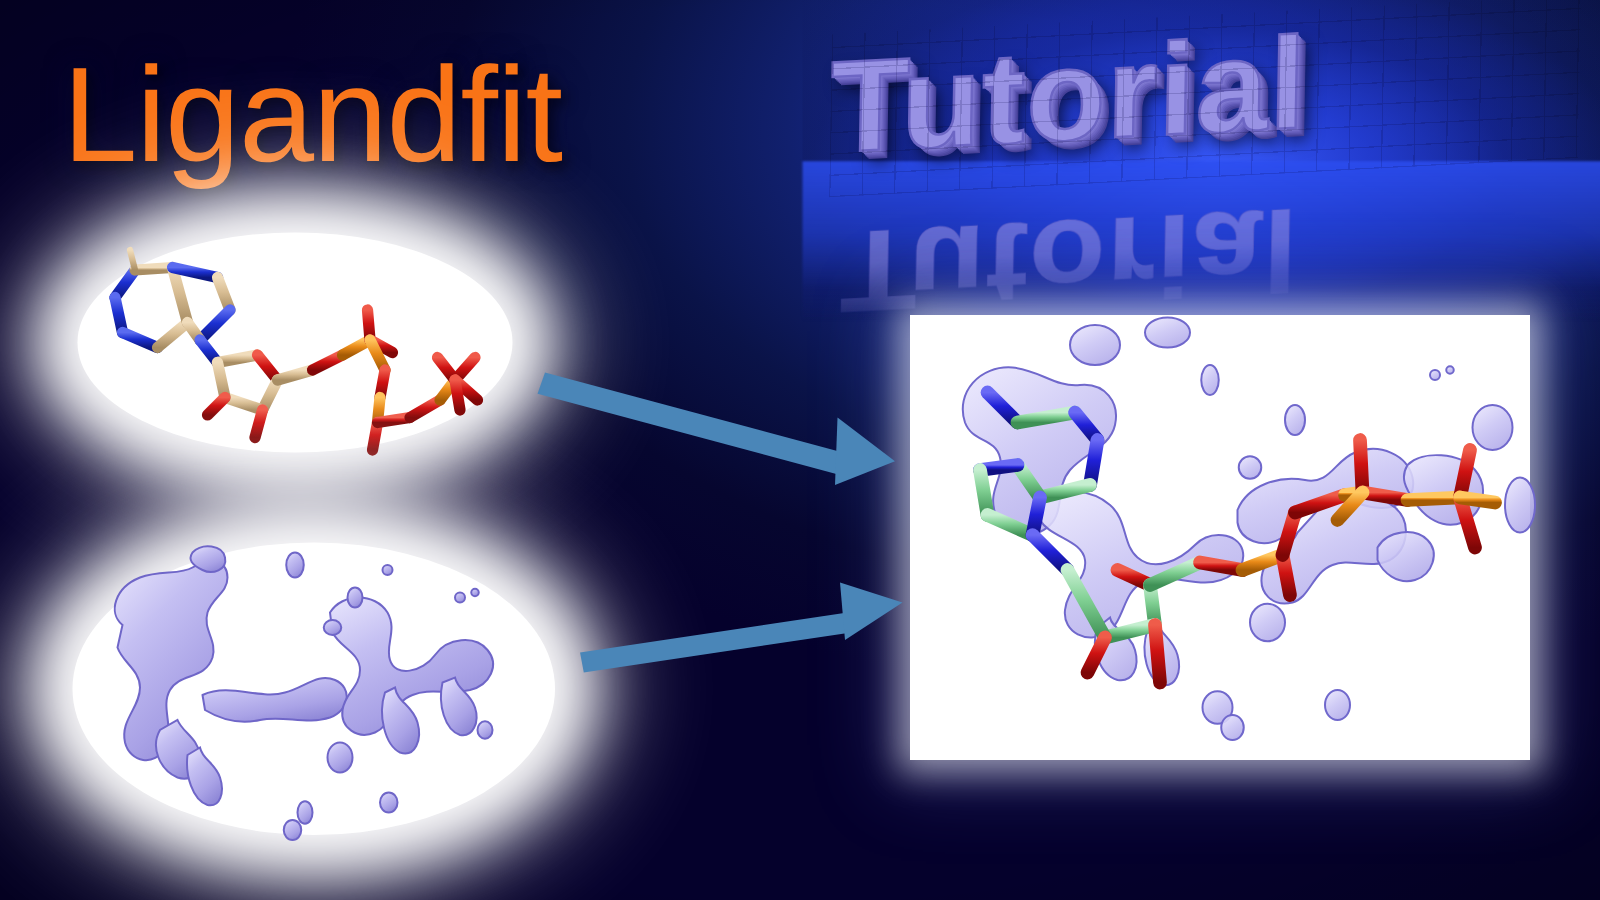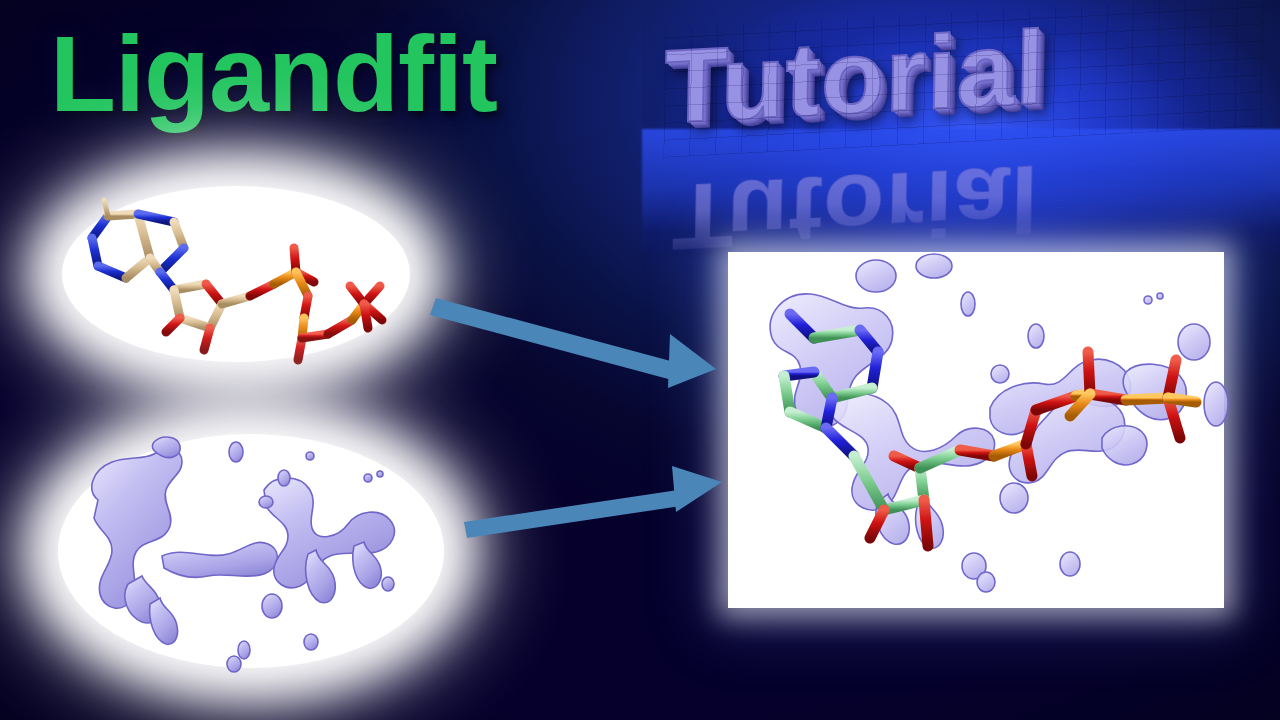--- a/index.html
+++ b/index.html
@@ -12,22 +12,22 @@
   .bg-base{position:absolute;inset:0;
     background:
       radial-gradient(ellipse 720px 460px at 74% 14%, #2340c8 0%, #1a2ea8 22%, #11206e 44%, #0a1348 62%, #06062f 82%, #05012c 100%),
       linear-gradient(160deg,#0a0742 0%, #06032c 55%, #040022 100%);
   }
   .bg-vig{position:absolute;inset:0;
     background:radial-gradient(ellipse 95% 95% at 50% 50%, rgba(0,0,0,0) 52%, rgba(0,0,0,.55) 100%);}
 
   
   .title{
-    position:absolute;left:50px;top:12px;
-    font-size:108px;font-weight:bold;color:#22c55e;letter-spacing:-1px;
+    position:absolute;left:50px;top:30px;
+    font-size:108px;font-weight:normal;color:#f97316;letter-spacing:-1px;
     text-shadow:0 0 22px rgba(10,10,60,.9), 3px 4px 10px rgba(0,0,0,.85);
     line-height:1.15;
   }
 
   
   .tut-wrap{position:absolute;left:642px;top:-6px;width:640px;height:262px;}
   .tut-glow{position:absolute;inset:0;
     background:radial-gradient(ellipse 440px 220px at 52% 54%, rgba(58,92,255,.95) 0%, rgba(36,62,215,.80) 28%, rgba(20,36,150,.55) 52%, rgba(10,16,80,.20) 74%, rgba(5,3,44,0) 100%);}
   .tut-floor{position:absolute;left:0;right:0;top:135px;height:128px;
     background:linear-gradient(180deg, rgba(44,78,240,.85) 0%, rgba(34,62,205,.70) 45%, rgba(18,32,130,.30) 80%, rgba(5,3,44,0) 100%);

